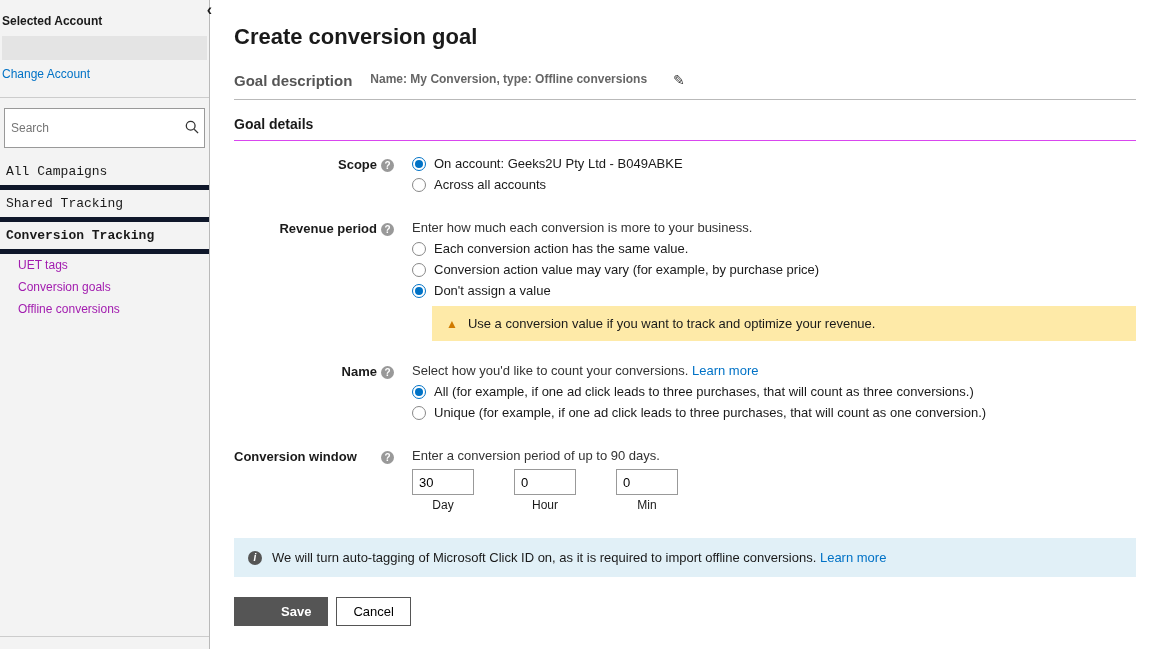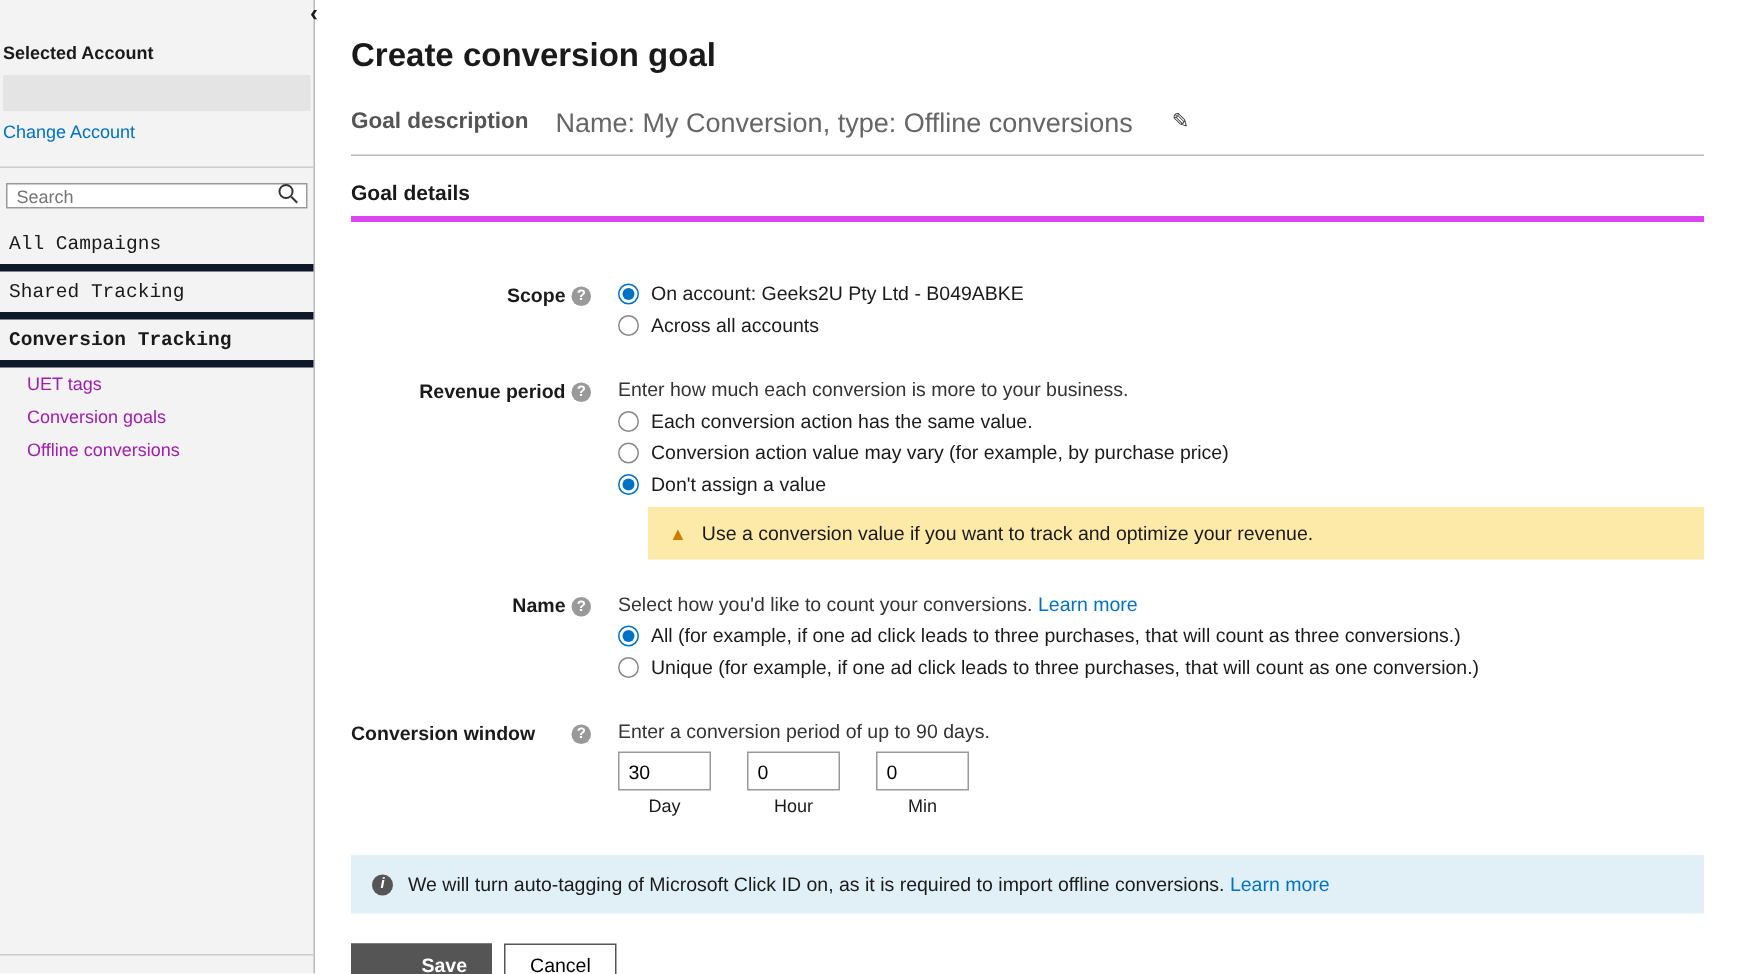--- a/index.html
+++ b/index.html
@@ -27,21 +27,21 @@
     position: absolute;
     top: 2px;
     right: -3px;
     font-size: 16px;
     font-weight: bold;
     color: #1a1a1a;
     cursor: pointer;
     line-height: 1;
   }
   .acct-block {
-    padding: 28px 2px 8px 2px;
+    padding: 14px 2px 8px 2px;
     border-bottom: 1px solid #ccc;
   }
   .acct-label {
     font-size: 12px;
     font-weight: 600;
     padding: 0 0 4px 0;
   }
   .acct-box {
     background: #e4e4e4;
     height: 24px;
@@ -55,21 +55,21 @@
     padding-bottom: 8px;
   }
   .search-wrap {
     padding: 10px 4px 6px 4px;
   }
   .search-input-wrap {
     display: flex;
     align-items: center;
     border: 1px solid #999;
     background: #fff;
-    height: 17px;
+    height: 40px;
   }
   .search-input {
     flex: 1;
     border: none;
     outline: none;
     font-size: 12px;
     padding: 0 6px;
     background: transparent;
   }
   .search-icon {
@@ -120,35 +120,36 @@
     border-bottom: 1px solid #b9b9b9;
     padding-bottom: 10px;
     margin-bottom: 16px;
   }
   .desc-label {
     font-size: 15px;
     font-weight: 600;
     color: #555;
   }
   .desc-summary {
-    font-size: 18px;
+    font-size: 12px;
     color: #666;
+    font-weight: bold;
   }
   .edit-icon {
     font-size: 14px;
     color: #333;
     cursor: pointer;
     margin-left: 8px;
   }
   .section-header {
     font-size: 14px;
     font-weight: 700;
-    border-bottom: 4px solid #d946ef;
+    border-bottom: 1px solid #d946ef;
     padding-bottom: 8px;
-    margin-bottom: 40px;
+    margin-bottom: 15px;
   }
   .form-grid { }
   .form-row {
     display: flex;
     align-items: flex-start;
     margin-bottom: 22px;
   }
   .form-label-col {
     width: 164px;
     text-align: right;
@@ -217,21 +218,21 @@
     gap: 10px;
     font-size: 13px;
     margin-top: 8px;
     margin-left: 20px;
   }
   .warn-tri {
     color: #d07b00;
     font-size: 12px;
   }
   .link { color: #0072c6; cursor: pointer; }
-  .cw-inputs { display: flex; gap: 24px; margin-top: 6px;}
+  .cw-inputs { display: flex; gap: 40px; margin-top: 6px;}
   .cw-field { display: flex; flex-direction: column; align-items: center; }
   .cw-input {
     width: 62px;
     height: 26px;
     border: 1px solid #999;
     padding: 0 6px;
     font-size: 13px;
   }
   .cw-unit { font-size: 12px; margin-top: 3px; }
   .info-banner {

